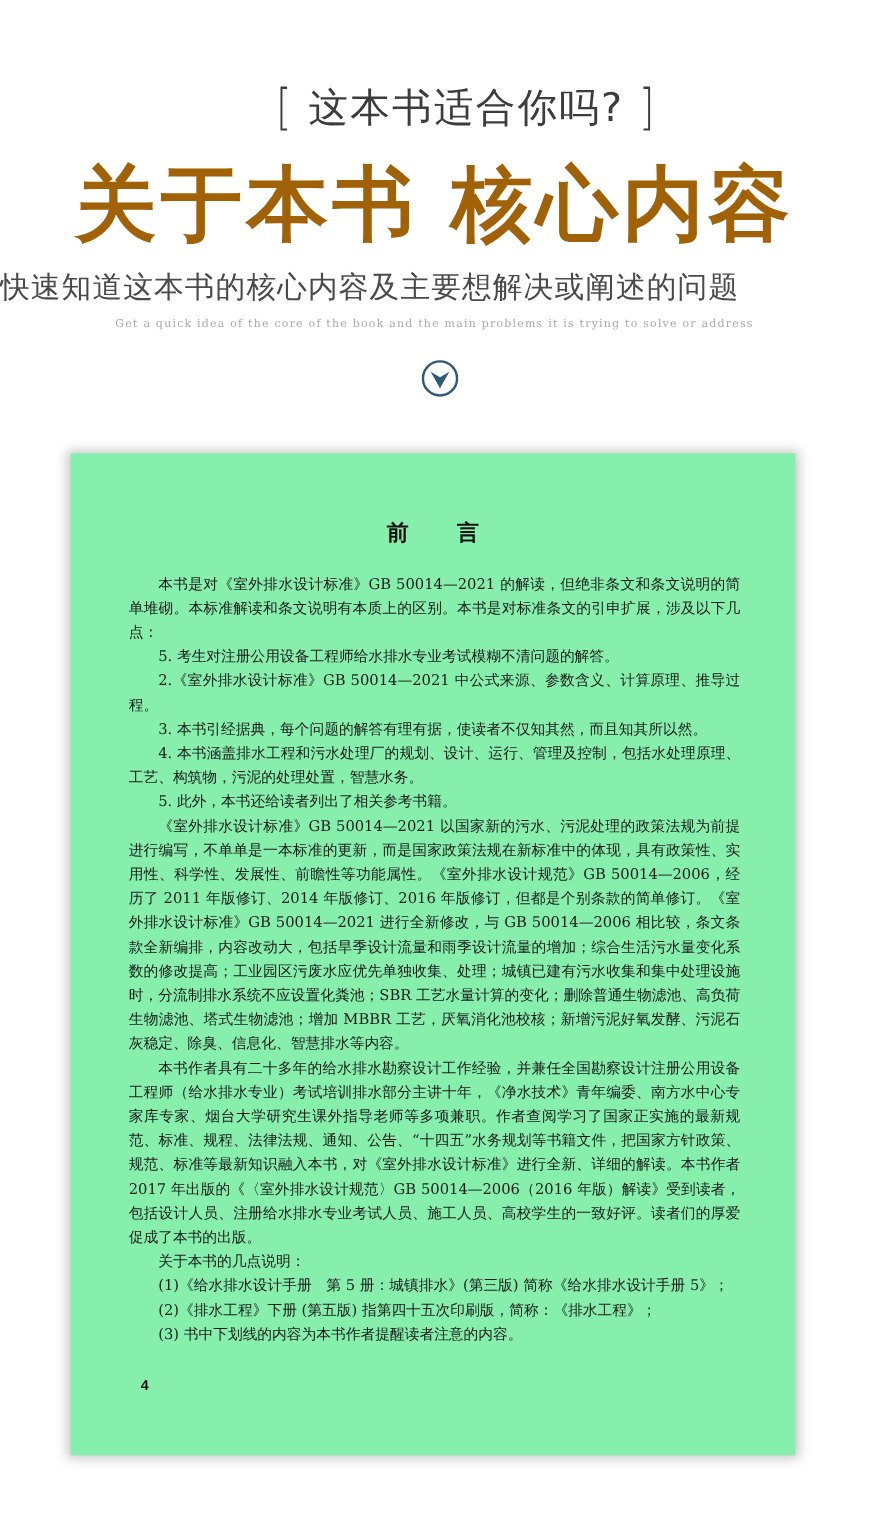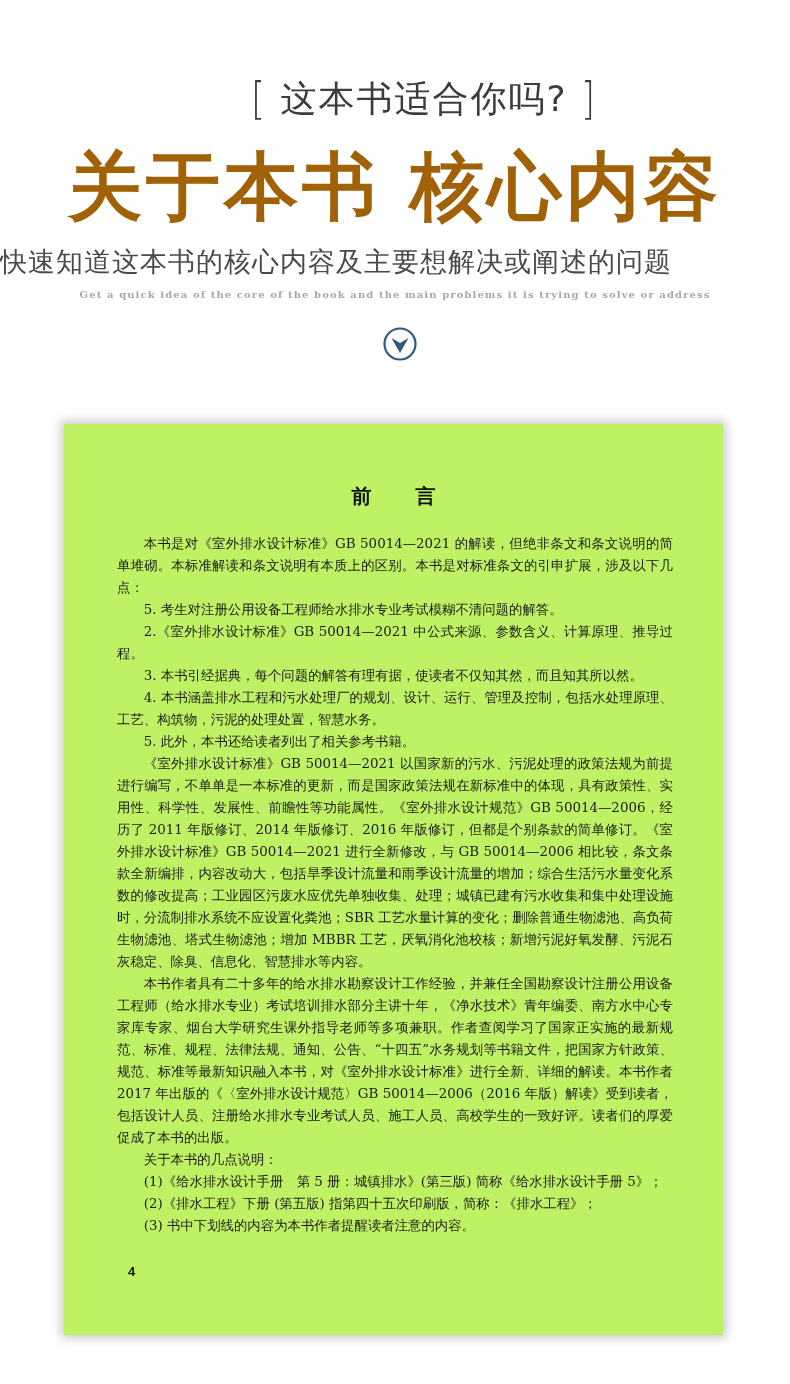--- a/index.html
+++ b/index.html
@@ -57,43 +57,42 @@
       color: #4a4a4a;
       letter-spacing: 1px;
     }
     .subtitle-en {
       position: absolute;
       left: 0;
       top: 288px;
       width: 790px;
       text-align: center;
       font-family: "DejaVu Serif", serif;
-      font-weight: bold;
+      font-weight: normal;
       font-size: 10px;
       line-height: 14px;
       color: #a8a8a8;
       letter-spacing: 1.1px;
     }
     .down-icon {
       position: absolute;
       left: 383px;
       top: 327px;
       width: 34px;
       height: 34px;
       cursor: pointer;
     }
     .page {
       position: absolute;
       left: 64px;
       top: 412px;
       width: 659px;
       height: 911px;
-      background: #bef264;
+      background: #86efac;
       box-shadow: 0 0 10px 3px rgba(0,0,0,0.22);
-      margin-top: 12px;
     }
     .page-heading {
       position: absolute;
       left: 0;
       top: 58px;
       width: 659px;
       text-align: center;
       font-family: "DejaVu Serif", serif;
       font-weight: bold;
       font-size: 20px;

